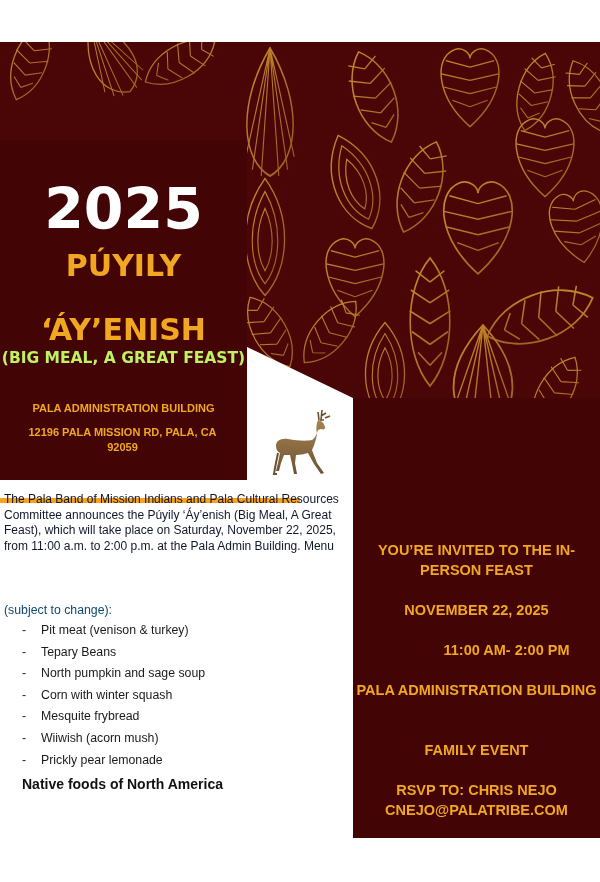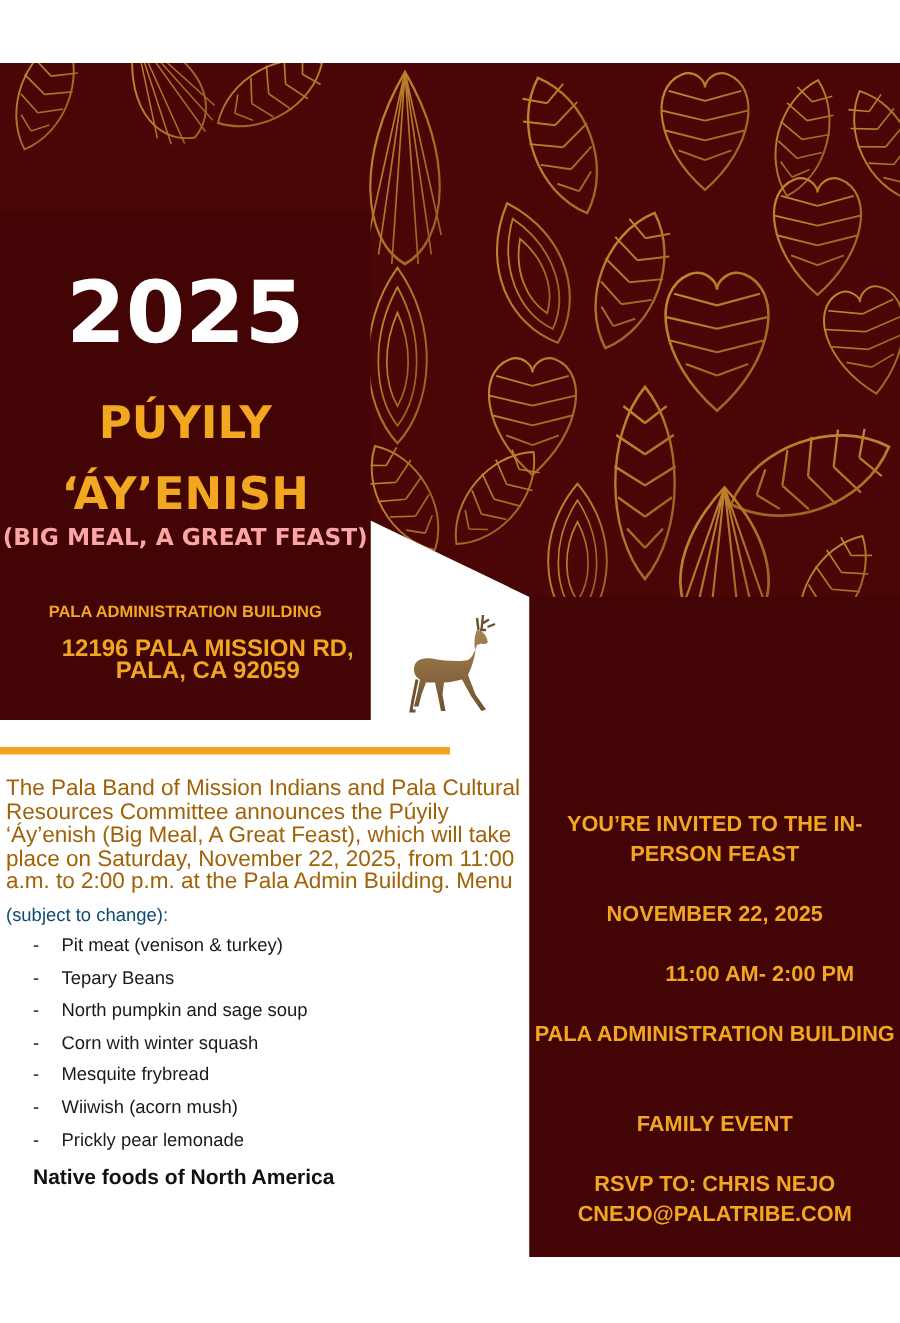--- a/index.html
+++ b/index.html
@@ -19,41 +19,41 @@
   .year {
     position: absolute; top: 36px; left: 0; width: 247px;
     color: #ffffff; font-weight: bold; font-size: 57px; letter-spacing: 0px;
     font-family: "DejaVu Sans", sans-serif;
   }
   .title-1, .title-2 {
     position: absolute; left: 0; width: 247px;
     color: #f2a720; font-weight: bold; font-size: 30px;
     font-family: "DejaVu Sans", sans-serif;
   }
-  .title-1 { top: 125px; }
+  .title-1 { top: 108px; }
   .title-2 { top: 172px; }
   .subtitle {
     position: absolute; top: 209px; left: 0; width: 247px;
-    color: #fca5a5; font-weight: bold; font-size: 15.5px;
+    color: #bef264; font-weight: bold; font-size: 15.5px;
     font-family: "DejaVu Sans", sans-serif; white-space: nowrap;
   }
   .venue-name {
     position: absolute; top: 262px; left: 0; width: 247px;
     color: #f2a720; font-weight: bold; font-size: 11px;
   }
   .venue-address {
-    position: absolute; top: 285px; left: 31px; width: 215px;
-    color: #f2a720; font-weight: bold; font-size: 16px; line-height: 15px;
+    position: absolute; top: 285px; left: 15px; width: 215px;
+    color: #f2a720; font-weight: bold; font-size: 11px; line-height: 15px;
   }
   .top-band-fill { position: absolute; left: 0; top: 42px; width: 247px; height: 98px; }
   .deer { position: absolute; left: 268px; top: 408px; width: 66px; height: 72px; }
   .orange-rule { position: absolute; left: 0; top: 498px; width: 300px; height: 5px; background: #f6a21f; }
   .intro {
-    position: absolute; left: 4px; top: 518px; width: 345px;
-    font-size: 15px; line-height: 15.6px; color: #a16207;
+    position: absolute; left: 4px; top: 492px; width: 345px;
+    font-size: 12px; line-height: 15.6px; color: #0f172a;
   }
   .menu-note {
     position: absolute; left: 4px; top: 603px; font-size: 12.3px; color: #0c4a6e;
   }
   .menu-list {
     position: absolute; left: 0; top: 623px; list-style: none; margin: 0; padding: 0;
   }
   .menu-list li {
     height: 21.6px; font-size: 12.3px; color: #1a1a1a; position: relative;
   }

